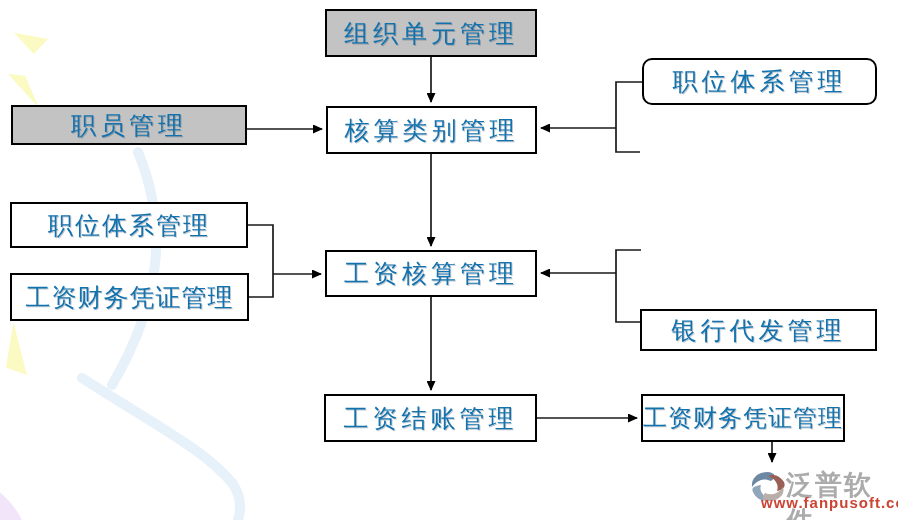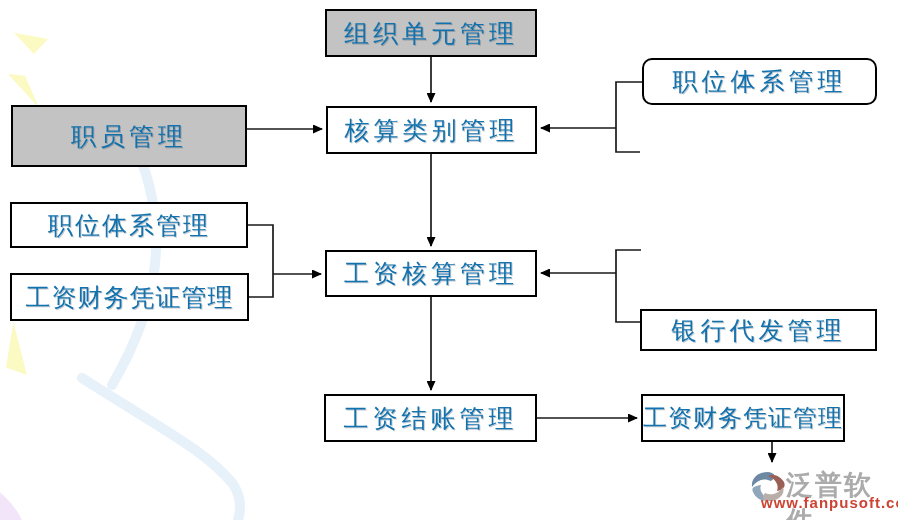--- a/index.html
+++ b/index.html
@@ -19,21 +19,21 @@
   .node{
     position:absolute; box-sizing:border-box; border:2px solid #000;
     background:#ffffff; color:#1272ad;
     display:flex; align-items:center; justify-content:center;
     font-size:25px; letter-spacing:4px; white-space:nowrap;
     text-shadow:1px 1px 0 rgba(20,40,70,0.25);
   }
   .node.gray{background:#c3c3c3;}
   .node span{display:block;}
   .n-org    {left:325px;top:9px;  width:212px;height:48px;}
-  .n-staff  {left:11px; top:105px;width:236px;height:62px;}
+  .n-staff  {left:11px; top:105px;width:236px;height:40px;}
   .n-acct   {left:326px;top:106px;width:211px;height:48px;align-items:center;}
   .n-pos    {left:642px;top:58px; width:235px;height:47px;border-radius:10px;}
   .n-job    {left:640px;top:129px;width:237px;height:48px;}
   .n-tax    {left:10px; top:202px;width:238px;height:46px;letter-spacing:2px;}
   .n-social {left:10px; top:273px;width:239px;height:48px;letter-spacing:1px;}
   .n-payacct{left:325px;top:250px;width:212px;height:47px;}
   .n-paypay {left:641px;top:225px;width:236px;height:49px;}
   .n-bank   {left:640px;top:309px;width:237px;height:42px;}
   .n-close  {left:324px;top:394px;width:213px;height:48px;}
   .n-voucher{left:641px;top:394px;width:204px;height:48px;letter-spacing:1px;font-size:24px;}

